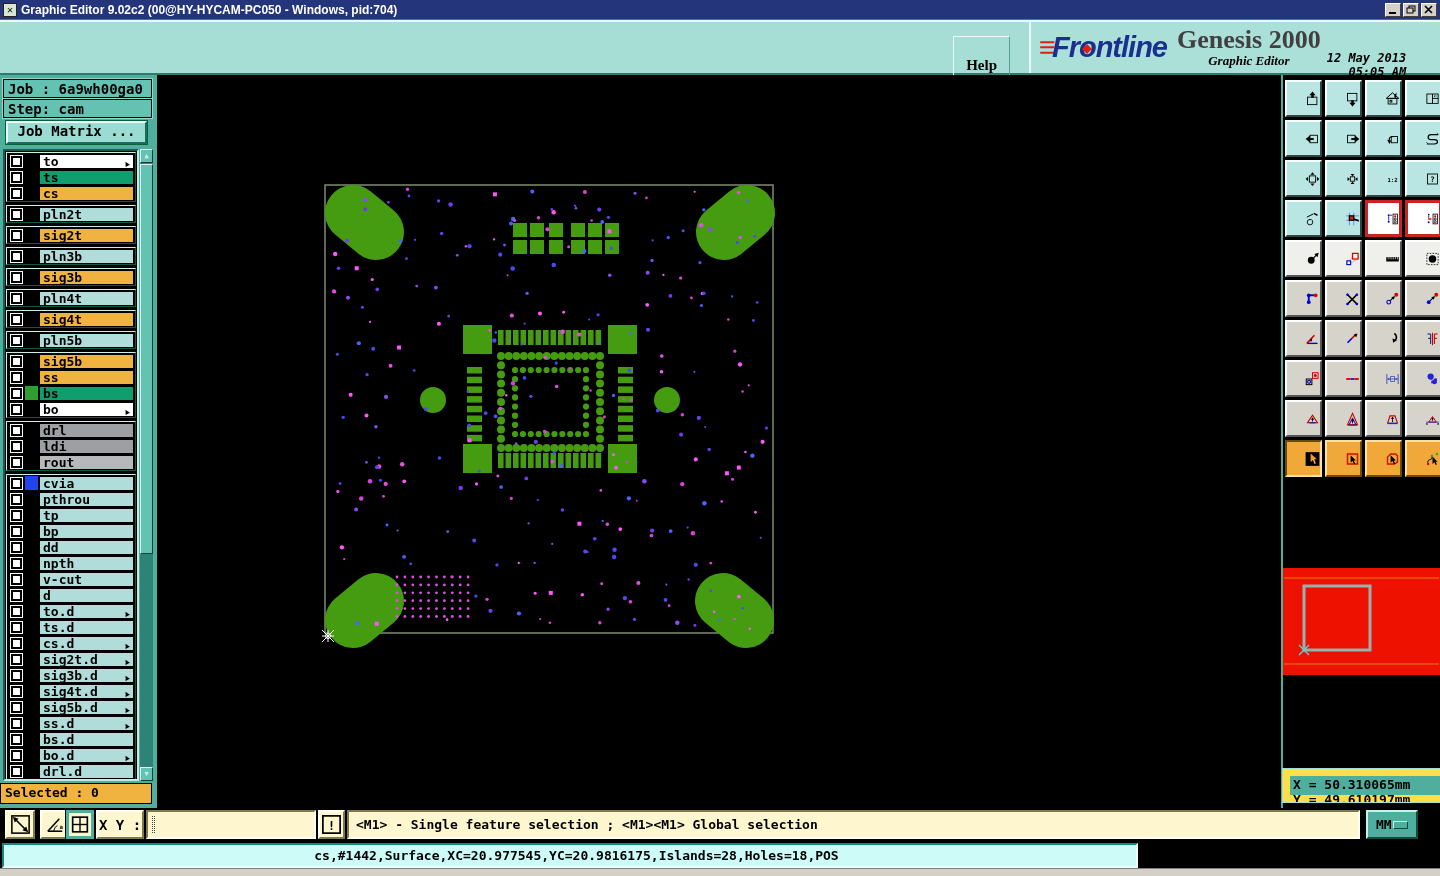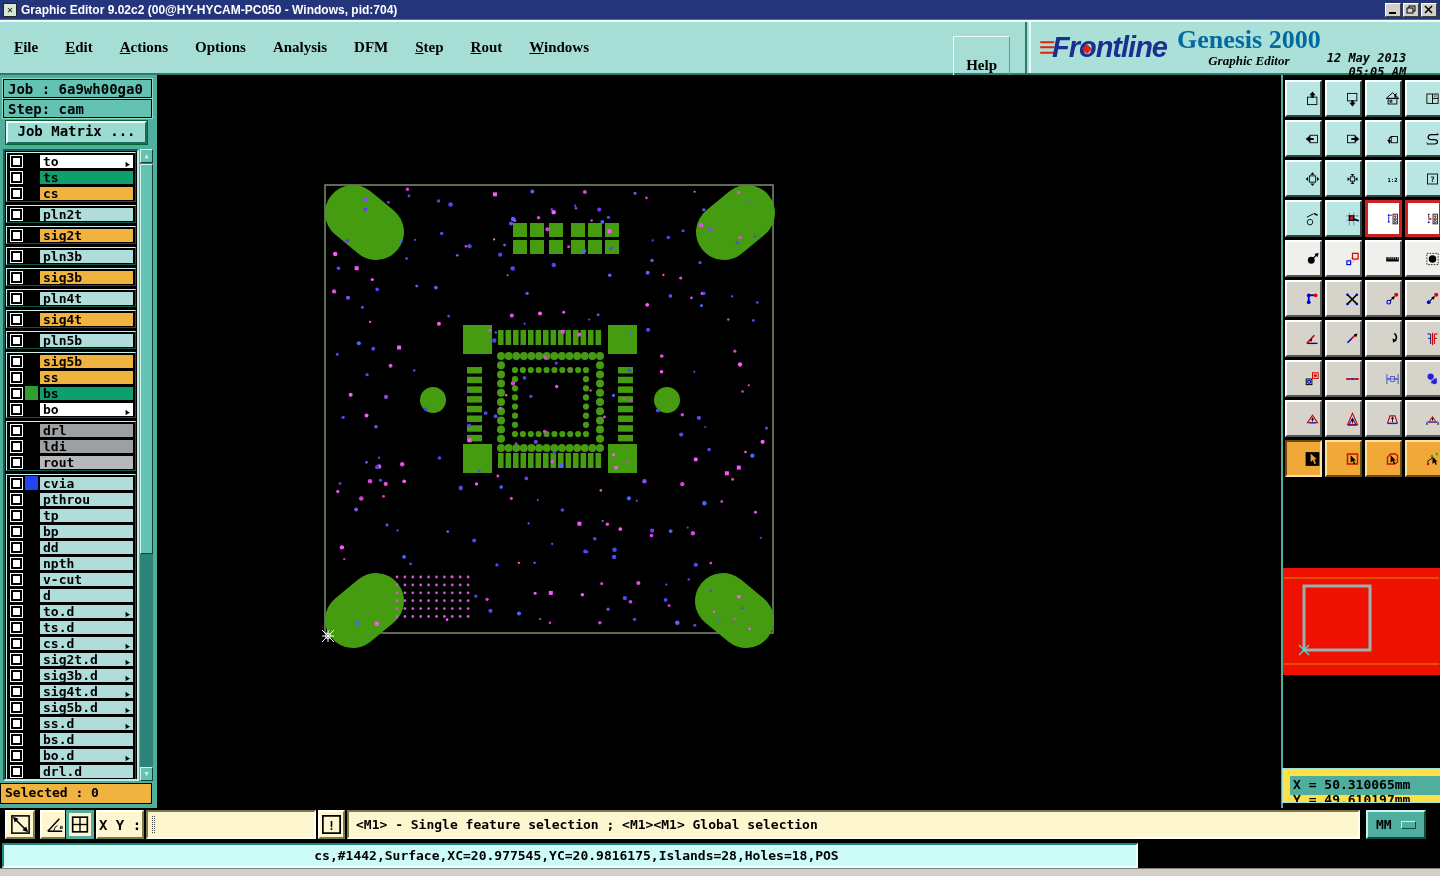--- a/index.html
+++ b/index.html
@@ -27,21 +27,21 @@
   #help-item { position:absolute; right:430px; top:14px; font:600 15px "Liberation Serif", serif;
     padding:20px 12px; border:1px solid #5aa093; border-top-color:#eefcf8; border-left-color:#eefcf8; }
   #brandpanel { position:absolute; left:1029px; top:0; width:411px; height:51px; background:#abe0d8;
     border-left:2px solid #e9fcf7; display:flex; align-items:center; }
   #logo { font:bold italic 29px "Liberation Sans", sans-serif; color:#1b2f8f; margin-left:8px; letter-spacing:-1px; white-space:nowrap; }
   #logo .speed { color:#e02010; font-style:italic; letter-spacing:-2px; margin-right:-2px; }
   #logo .o-ring { display:inline-block; position:relative; }
   #logo .o-ring .dot { position:absolute; left:50%; top:56%; width:7px; height:7px; background:#e02010;
     transform:translate(-50%,-50%) rotate(45deg); }
   #product-block { margin-left:10px; text-align:center; }
-  #product-name { font:bold 26px "Liberation Serif", serif; color:#0369a1; line-height:26px; }
+  #product-name { font:bold 26px "Liberation Serif", serif; color:#404040; line-height:26px; }
   #product-sub { font:bold italic 13px "Liberation Serif", serif; color:#000; }
   #datetime { margin-left:6px; font:bold italic 12px "DejaVu Sans Mono", monospace; color:#000;
     text-align:right; line-height:14px; white-space:pre;margin-top:35px; }
 
   
   #sidebar { left:0; top:75px; width:157px; height:733px; background:#4fae9e; }
   .tealbox { background:#63c2b2; border:1px solid #000; outline:1px solid #8fd8ca;
     font:bold 14px "DejaVu Sans Mono", monospace; color:#000; padding:1px 4px; white-space:pre; }
   #job-box   { position:absolute; left:3px; top:4px;  width:149px; height:19px; }
   #step-box  { position:absolute; left:3px; top:24px; width:149px; height:19px; }
@@ -97,21 +97,21 @@
   #xy-label { position:absolute; left:96px; top:2px; width:48px; height:29px; background:#fdf6cf;
     border-top:2px solid #fffff2; border-left:2px solid #fffff2; border-right:2px solid #7a7a4a; border-bottom:2px solid #7a7a4a;
     font:bold 14px "DejaVu Sans Mono",monospace; display:flex; align-items:center; justify-content:center; }
   #xy-input { position:absolute; left:146px; top:2px; width:170px; height:29px; background:#fdf6cf;
     border:2px solid; border-color:#7a7a4a #fffff2 #fffff2 #7a7a4a; outline:1px solid #000;
     font:bold 13px "DejaVu Sans Mono",monospace; padding-left:4px; display:flex; align-items:center; }
   #xy-input .caret { width:3px; height:17px; border-left:1px dotted #444; border-right:1px dotted #444; }
   #msgbox { position:absolute; left:347px; top:2px; width:1013px; height:29px; background:#fdf6cf;
     border:2px solid; border-color:#7a7a4a #fffff2 #fffff2 #7a7a4a; outline:1px solid #000;
     font:bold 13px "DejaVu Sans Mono",monospace; display:flex; align-items:center; padding-left:7px; white-space:pre; }
-  #mm-btn { position:absolute; left:1366px; top:2px; width:60px; height:29px; background:#4fae9e;
+  #mm-btn { position:absolute; left:1366px; top:2px; width:52px; height:29px; background:#4fae9e;
     border-top:2px solid #c9f2ea; border-left:2px solid #c9f2ea; border-right:2px solid #114c40; border-bottom:2px solid #114c40;
     outline:1px solid #000; font:bold 13px "DejaVu Sans Mono",monospace;
     display:flex; align-items:center; justify-content:space-between; padding:0 8px; }
   #mm-ind { width:15px; height:8px; background:#4fae9e;
     border-top:1px solid #c9f2ea; border-left:1px solid #c9f2ea; border-right:1px solid #114c40; border-bottom:1px solid #114c40; }
   #statusbar { left:2px; top:843px; width:1136px; height:25px; background:#ccfbf8;
     border:2px solid; border-color:#1f8578 #eafffd #eafffd #1f8578; outline:1px solid #000;
     font:bold 13px "DejaVu Sans Mono",monospace; display:flex; align-items:center; justify-content:center;padding-left:13px; }
   #bottomstrip { left:0; top:868px; width:1440px; height:8px; background:#d4d0c8; border-top:1px solid #808080; }
 </style>
@@ -133,31 +133,20 @@
       </svg>
     </div>
   <div class="winbtn">
       <svg width="10" height="9">
         <path d="M1 1 L8 8 M8 1 L1 8" stroke="#000" stroke-width="1.6"></path>
       </svg>
     </div>
 </div>
 
 <div id="header" class="abs">
-  <div id="menubar">
-      <span class="menu-item"><u>F</u>ile</span>
-      <span class="menu-item"><u>E</u>dit</span>
-      <span class="menu-item"><u>A</u>ctions</span>
-      <span class="menu-item">Options</span>
-      <span class="menu-item">Analysis</span>
-      <span class="menu-item">DFM</span>
-      <span class="menu-item"><u>S</u>tep</span>
-      <span class="menu-item"><u>R</u>out</span>
-      <span class="menu-item"><u>W</u>indows</span>
-    </div>
   <div id="help-item" class="menu-item">Help</div>
   <div id="brandpanel">
     <div id="logo"><span class="speed">≡</span>Fr<span class="o-ring">o<span class="dot"></span></span>ntline</div>
     <div id="product-block">
       <div id="product-name">Genesis 2000</div>
       <div id="product-sub">Graphic Editor</div>
     </div>
     <div id="datetime"><span>12 May 2013</span><br><span>05:05 AM</span></div>
   </div>
 </div>

